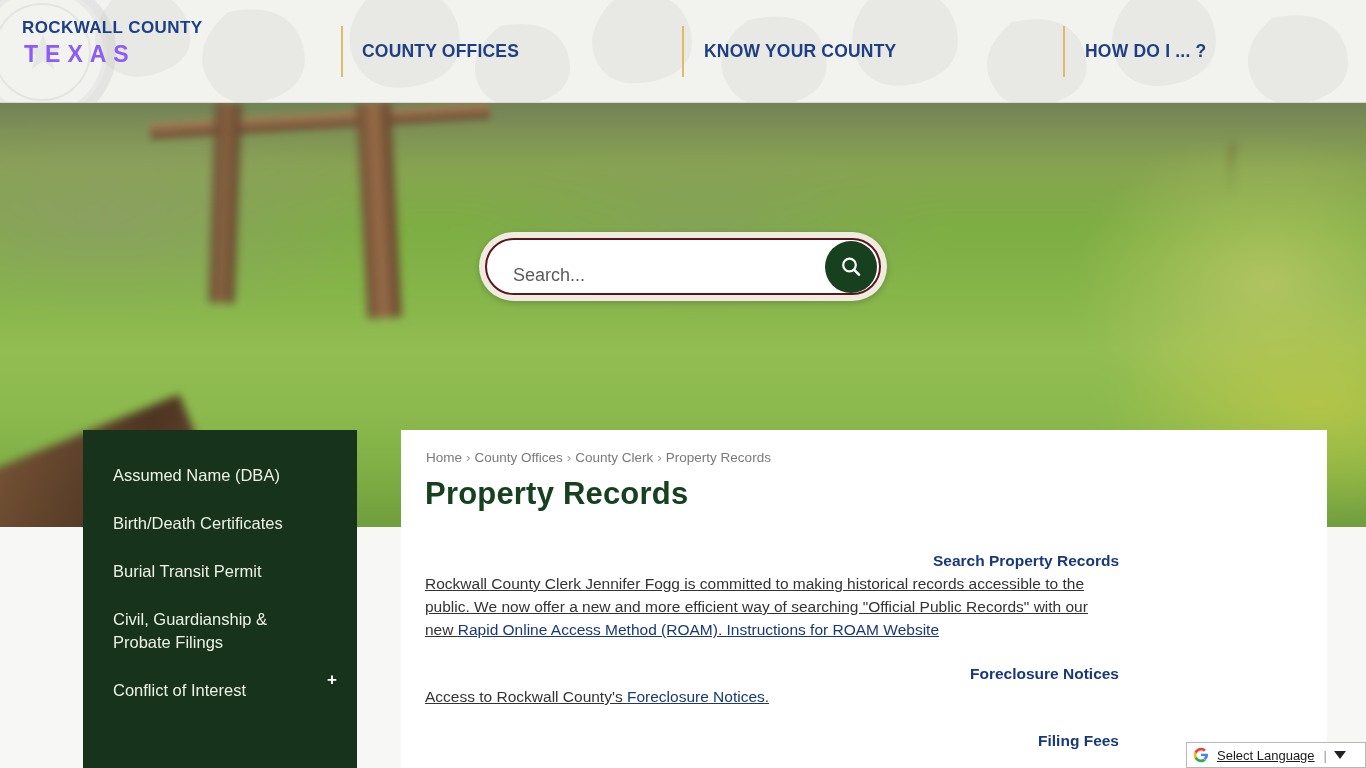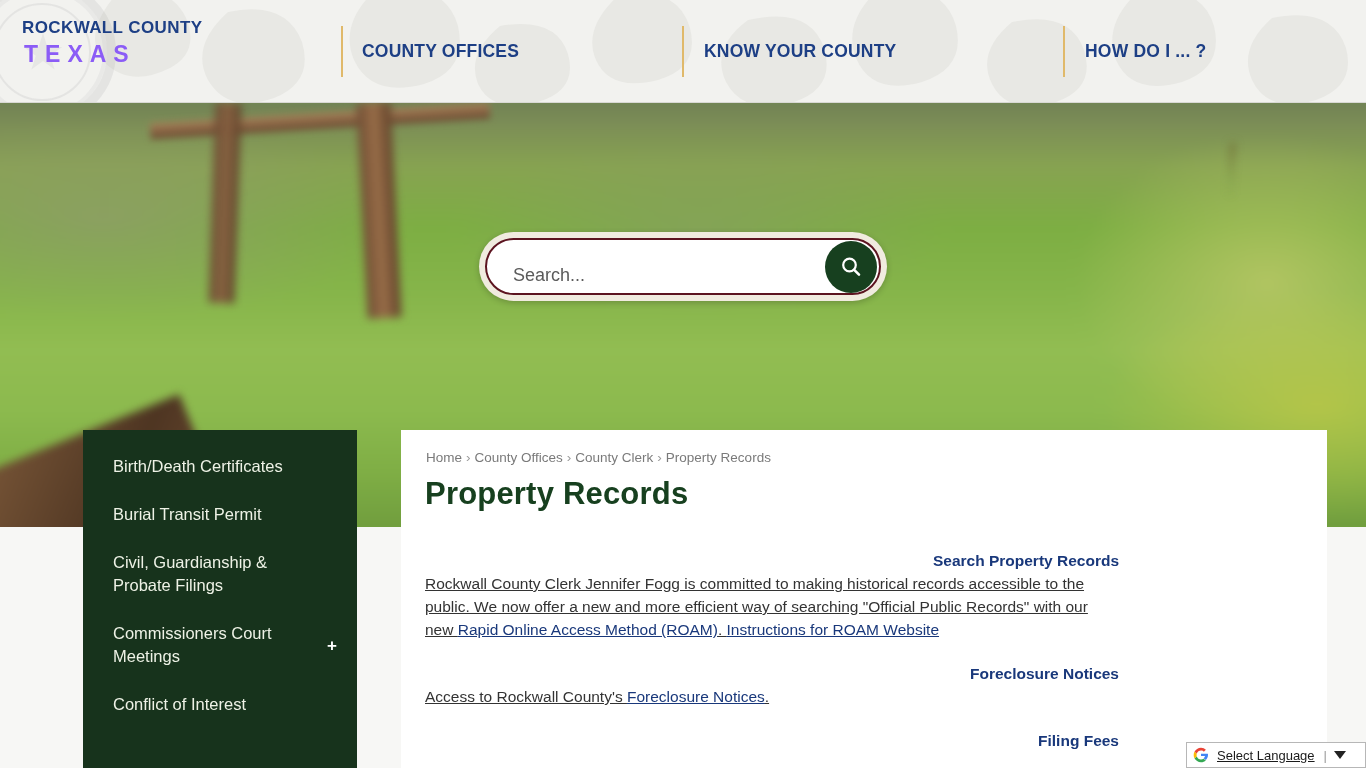--- a/index.html
+++ b/index.html
@@ -304,31 +304,33 @@
     <button class="search-btn">
       <svg width="24" height="24" viewBox="0 0 24 24">
         <circle cx="10.5" cy="10" r="6.3" fill="none" stroke="#ffffff" stroke-width="2.2"></circle>
         <line x1="15.2" y1="14.8" x2="20" y2="19.6" stroke="#ffffff" stroke-width="2.6" stroke-linecap="round"></line>
       </svg>
     </button>
   </div>
 </div>
 
 <div class="leftnav">
+  <div class="nav-li" style="margin-top:34px">
+    <span>Assumed Name (DBA)</span>
+  </div>
   <div class="nav-li" style="margin-top:25px">
     <span>Birth/Death Certificates</span>
   </div>
   <div class="nav-li" style="margin-top:25px">
     <span>Burial Transit Permit</span>
   </div>
   <div class="nav-li" style="margin-top:25px">
     <span>Civil, Guardianship &amp; Probate Filings</span>
   </div>
   <div class="nav-li" style="margin-top:25px">
-    <span>Commissioners Court Meetings</span>
     <span class="plus">+</span>
   </div>
   <div class="nav-li" style="margin-top:25px">
     <span>Conflict of Interest</span>
   </div>
 </div>
 
 <div class="card">
 
   <div class="breadcrumb">

